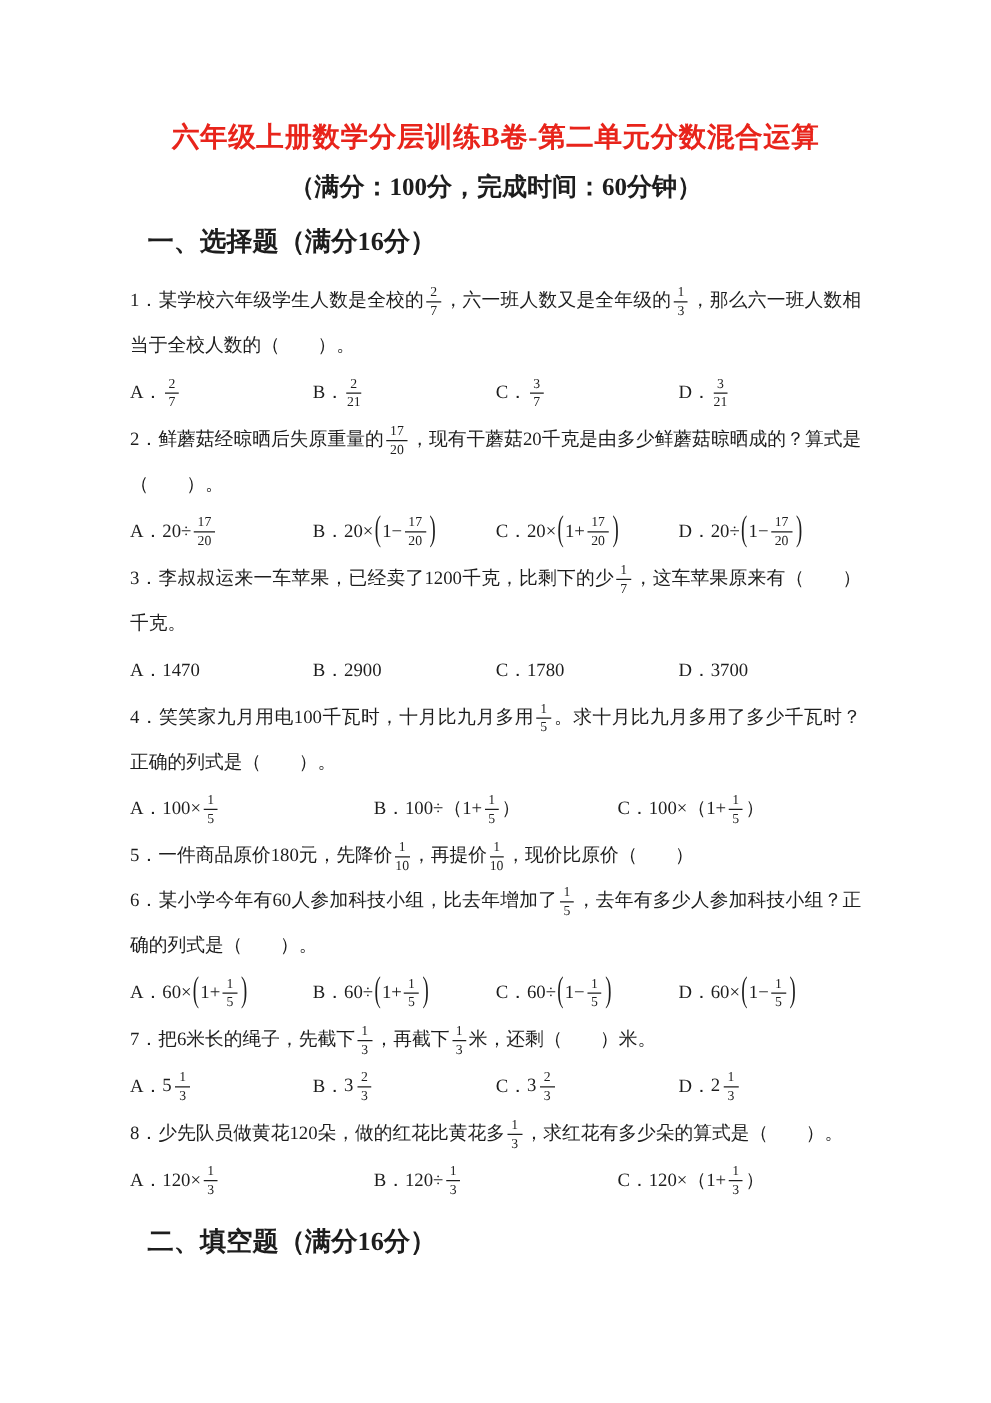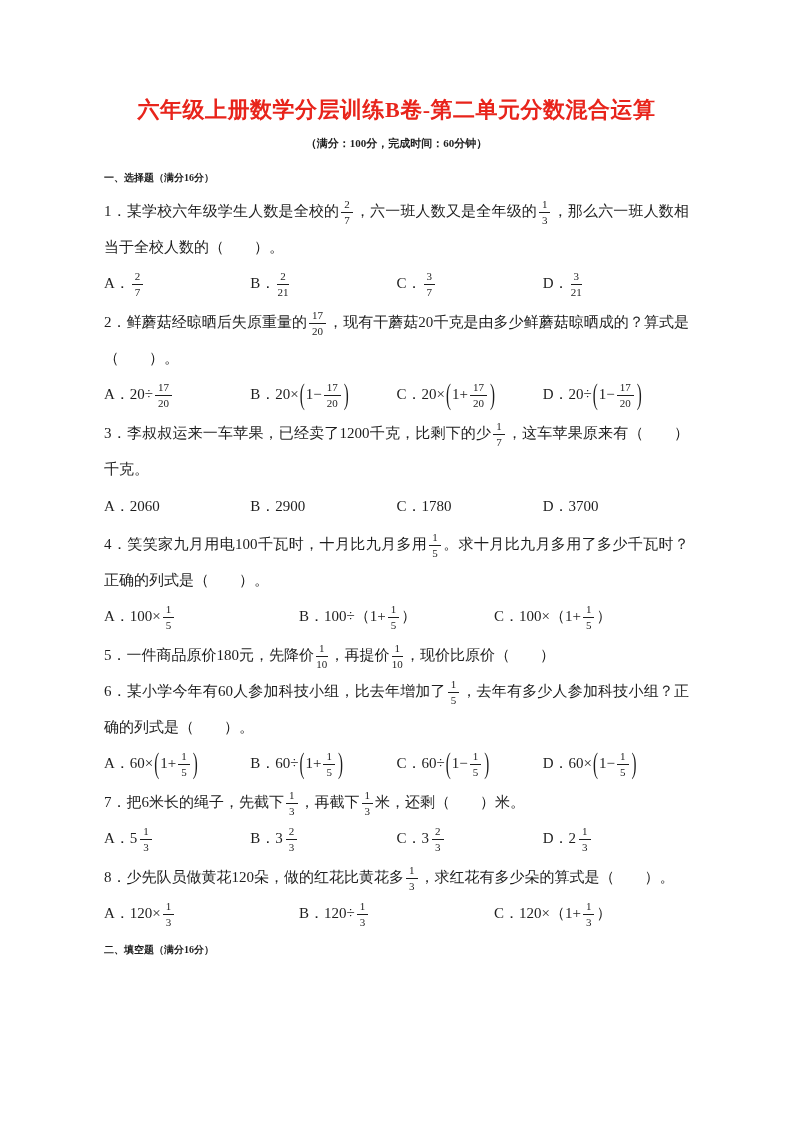--- a/index.html
+++ b/index.html
@@ -19,31 +19,31 @@
   }
   .title {
     font-size: 22px;
     font-weight: bold;
     text-align: center;
     margin: 0 0 13px 0;
     letter-spacing: 0.5px;
     line-height: 1.2;
   }
   .subtitle {
-    font-size: 11px;
+    font-size: 20px;
     font-weight: bold;
     text-align: center;
     margin: 0 0 10px 0;
     line-height: 1.4;
   }
   .section-heading {
-    font-size: 10px;
+    font-size: 21px;
     font-weight: bold;
     line-height: 31px;
-    margin: 0;
+    margin: 14px;
   }
   .question { margin: 0; }
   .q-text {
     font-size: 15px;
     line-height: 36px;
     text-align: justify;
   }
   .options {
     display: flex;
     align-items: center;
@@ -139,21 +139,21 @@
               <span class="den">20</span>
             </span><span class="bp">)</span></div>
         </div>
       </div>
       <div class="question">
         <div class="q-text">3．李叔叔运来一车苹果，已经卖了1200千克，比剩下的少<span class="frac">
             <span class="num">1</span>
             <span class="den">7</span>
           </span>，这车苹果原来有（　　）千克。</div>
         <div class="options cols4">
-          <div class="option">A．2060</div>
+          <div class="option">A．1470</div>
           <div class="option">B．2900</div>
           <div class="option">C．1780</div>
           <div class="option">D．3700</div>
         </div>
       </div>
       <div class="question">
         <div class="q-text">4．笑笑家九月用电100千瓦时，十月比九月多用<span class="frac">
             <span class="num">1</span>
             <span class="den">5</span>
           </span>。求十月比九月多用了多少千瓦时？正确的列式是（　　）。</div>

